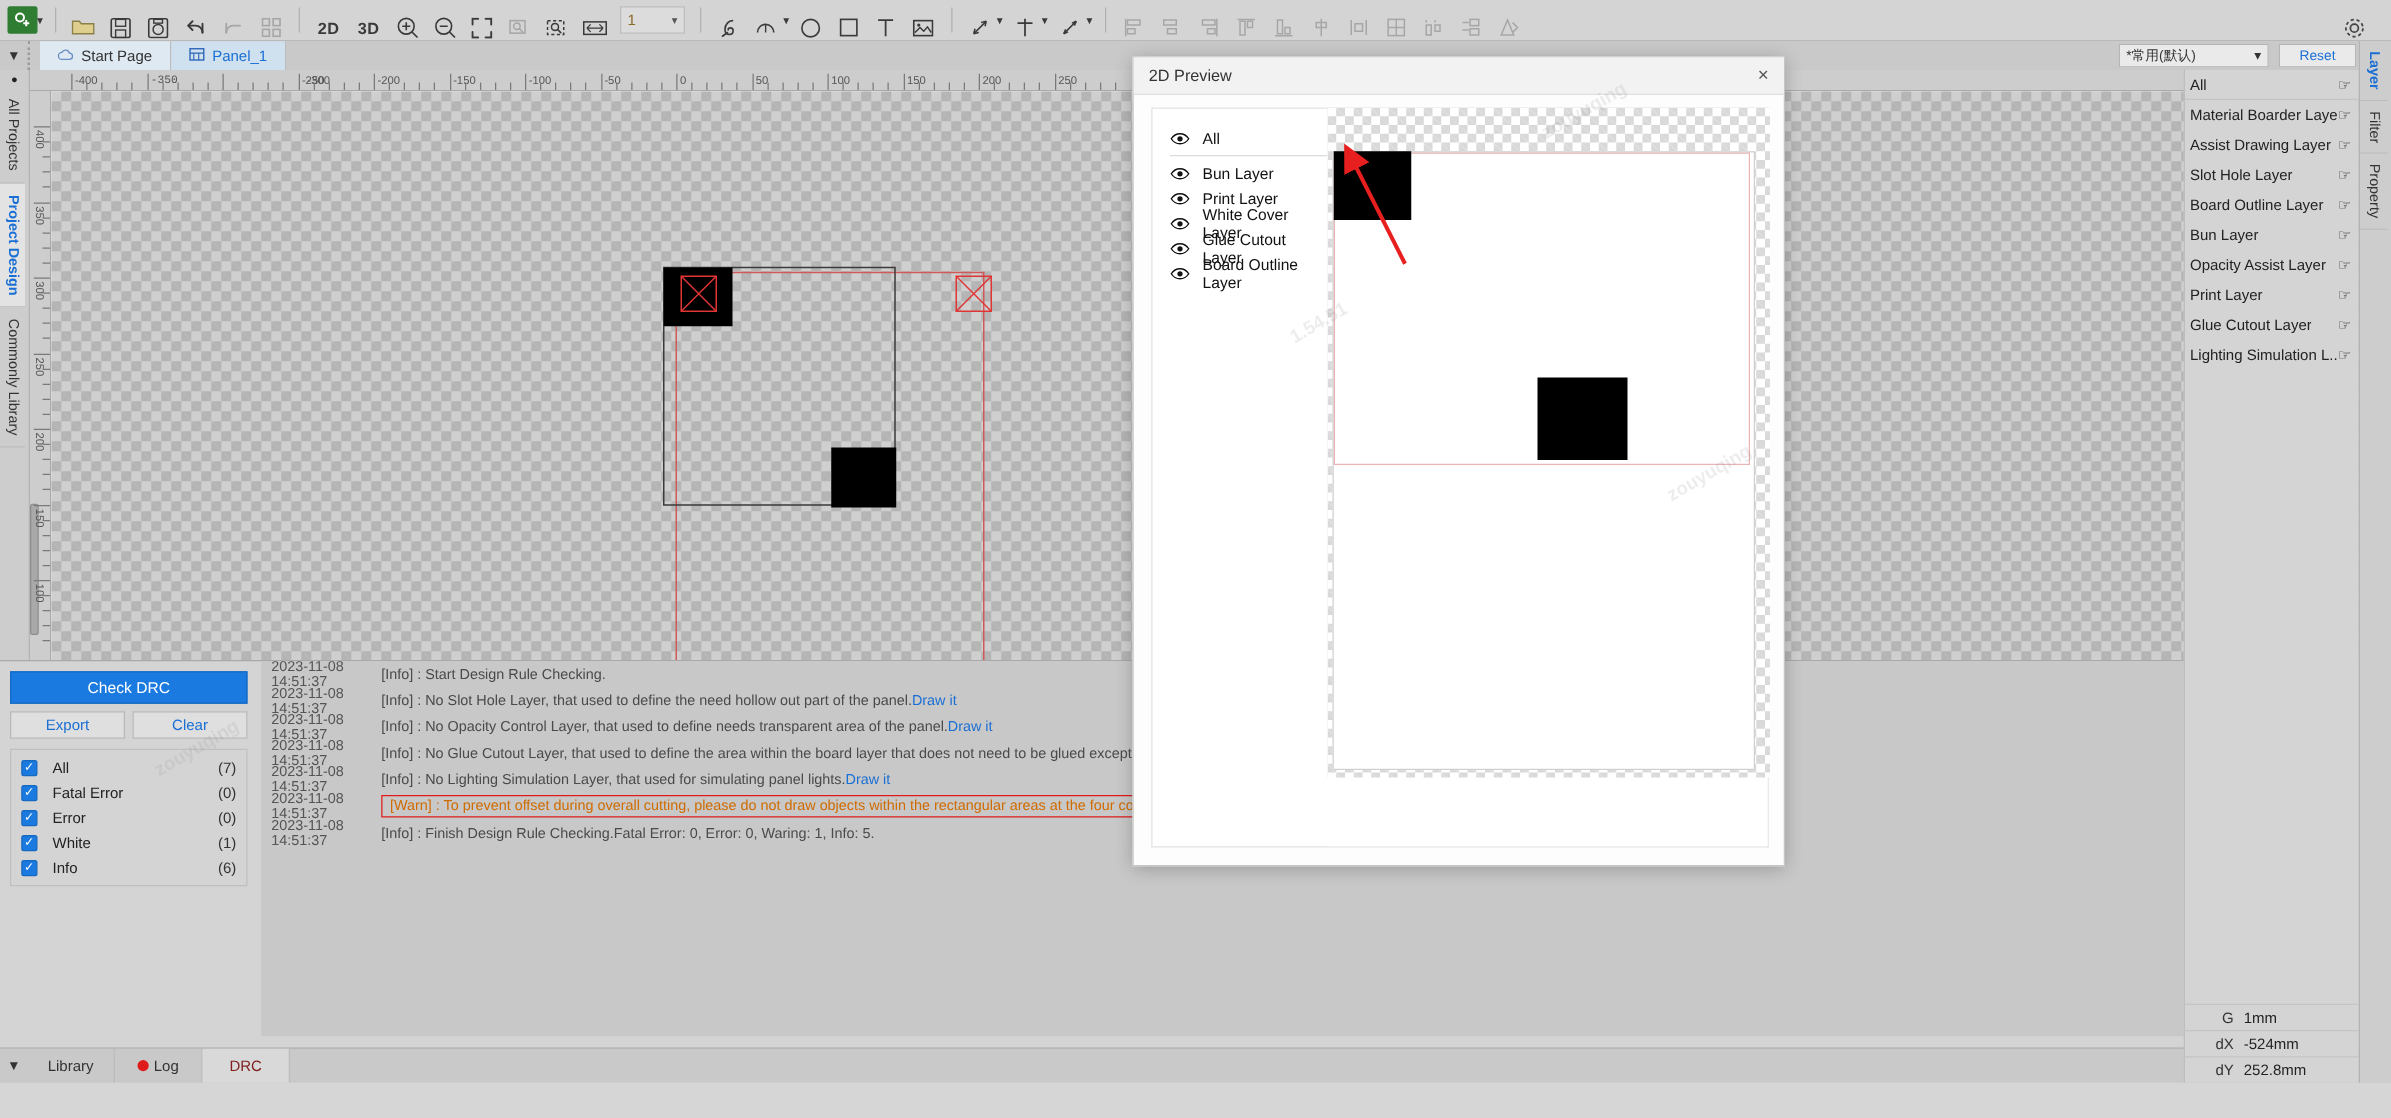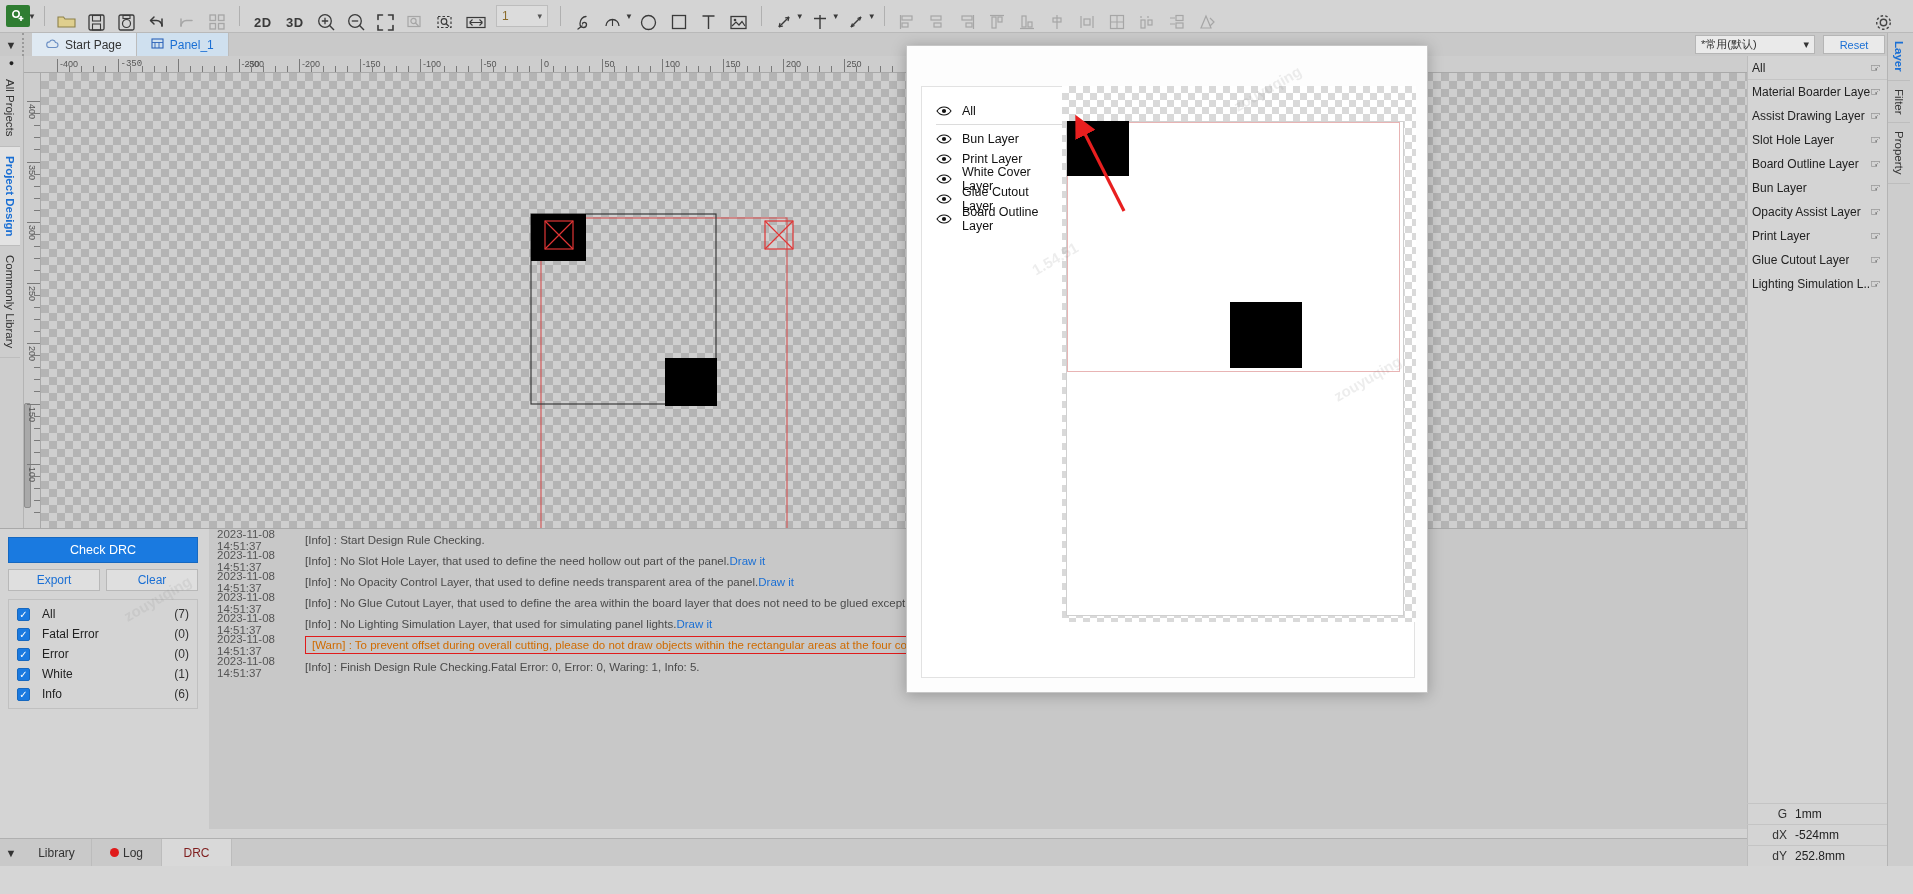--- a/index.html
+++ b/index.html
@@ -803,20 +803,24 @@
   </div>
 </div>
 
 <div id="rightrail">
   <div class="rtab active">Layer</div>
   <div class="rtab">Filter</div>
   <div class="rtab">Property</div>
 </div>
 
 <div id="dlg">
+  <div id="dlghdr">
+    <span>2D Preview</span>
+    <span id="dlgclose">×</span>
+  </div>
   <div id="dlgbody">
     <div id="layerlist">
       <div class="ll-row first">
         <span class="eye">
           <svg width="16" height="10" viewBox="0 0 16 10">
               <path d="M1 5s2.6-4 7-4 7 4 7 4-2.6 4-7 4-7-4-7-4z" fill="none" stroke="#111" stroke-width="1.1"></path>
               <circle cx="8" cy="5" r="2.1" fill="#111"></circle>
             </svg>
         </span>
         <span>All</span>

